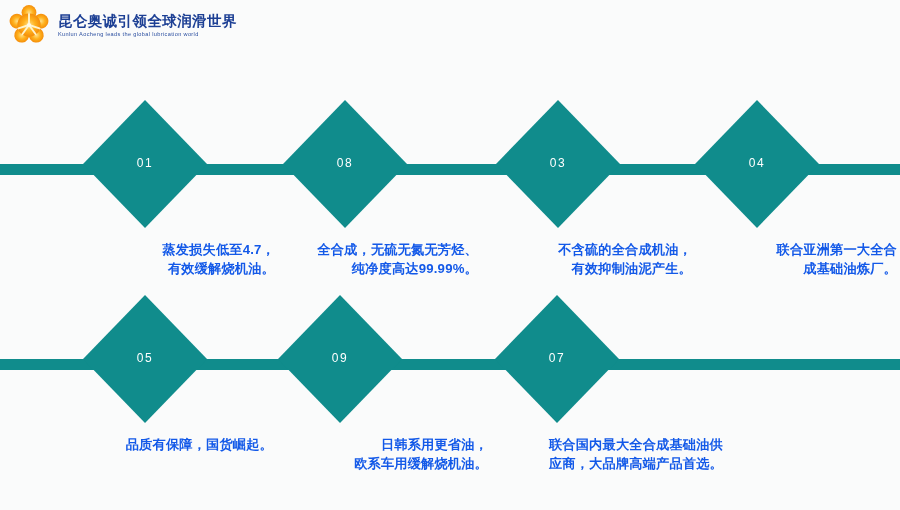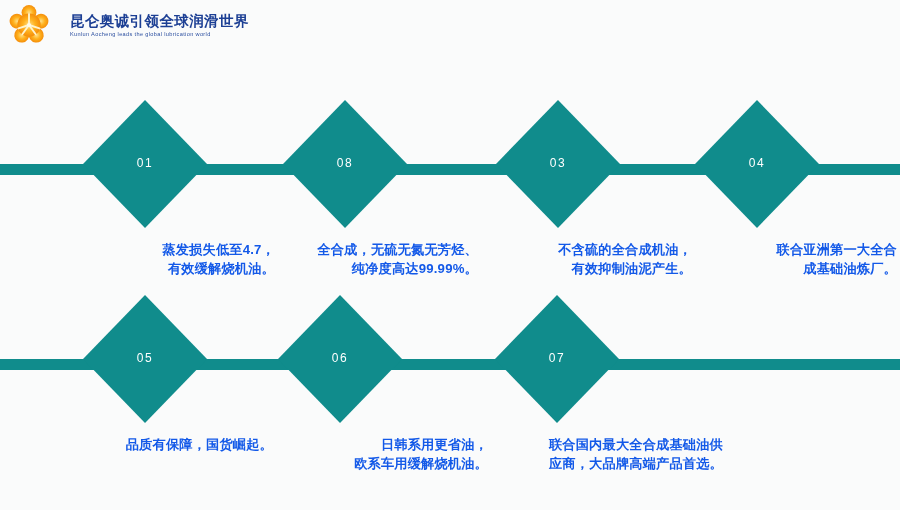--- a/index.html
+++ b/index.html
@@ -21,21 +21,21 @@
     left: 0; top: 0;
     width: 900px;
     height: 92px;
   }
   .brand-row {
     position: absolute;
     left: 8px;
     top: 4px;
     display: flex;
     align-items: center;
-    gap: 20px;
+    gap: 8px;
   }
   .logo {
     width: 42px;
     height: 42px;
     position: relative;
     flex: 0 0 auto;
   }
   .logo svg { display: block; }
 
   .brand-text {
@@ -230,21 +230,21 @@
 
   <div class="node n5">
     <div class="diamond">
       <span class="diamond-number">05</span>
     </div>
     <div class="caption align-left c5">品质有保障，国货崛起。</div>
   </div>
 
   <div class="node n6">
     <div class="diamond">
-      <span class="diamond-number">06</span>
+      <span class="diamond-number">09</span>
     </div>
     <div class="caption align-left c6">日韩系用更省油，
 欧系车用缓解烧机油。</div>
   </div>
 
   <div class="node n7">
     <div class="diamond">
       <span class="diamond-number">07</span>
     </div>
     <div class="caption align-left c7">联合国内最大全合成基础油供

